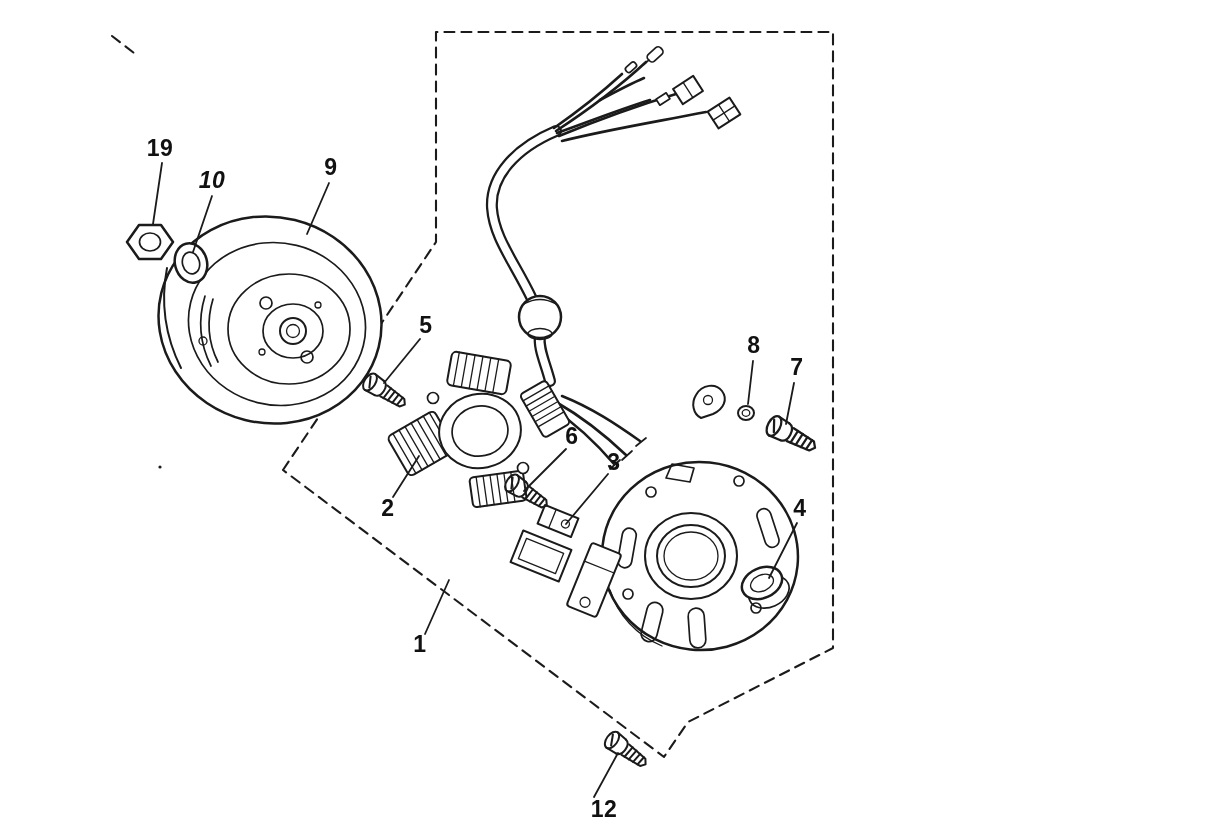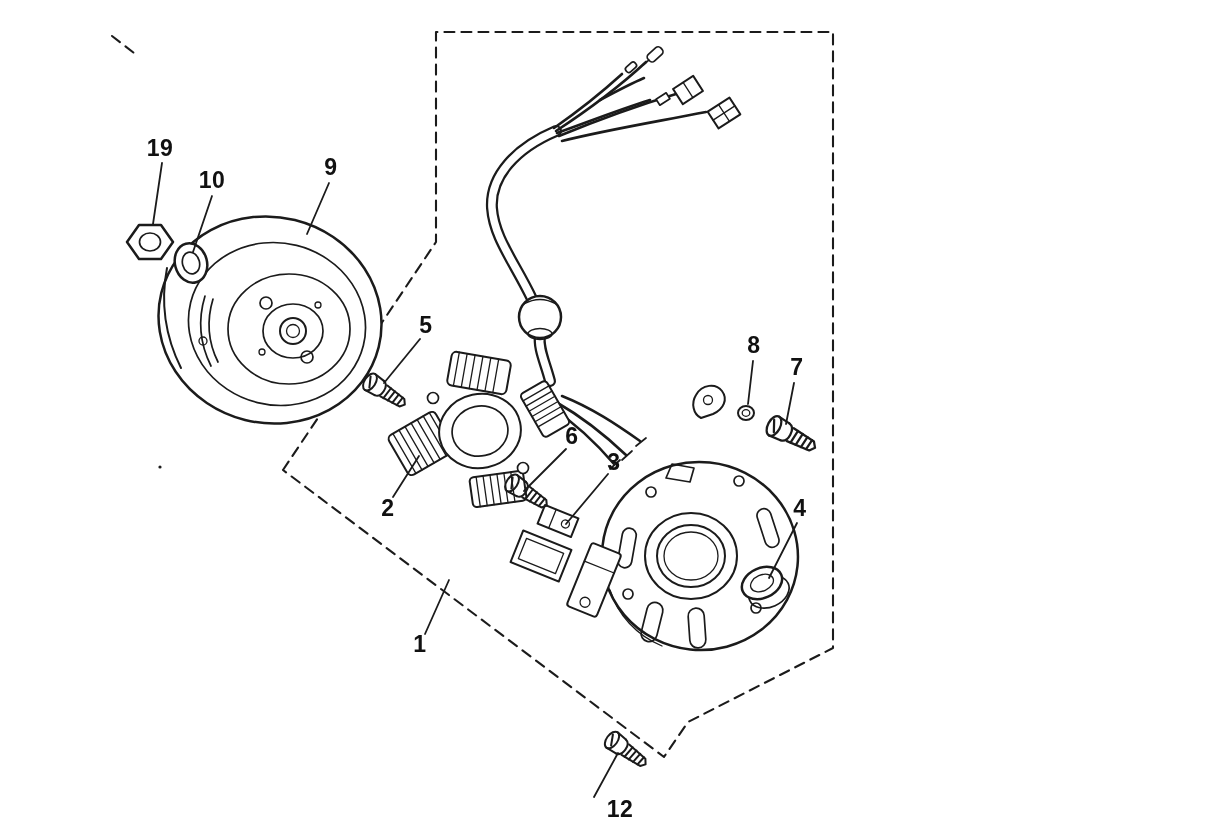--- a/index.html
+++ b/index.html
@@ -231,17 +231,17 @@
 
 <div class="callout" style="left:420px;top:644px;">1</div>
 <div class="callout" style="left:388px;top:508px;">2</div>
 <div class="callout" style="left:614px;top:462px;">3</div>
 <div class="callout" style="left:800px;top:508px;">4</div>
 <div class="callout" style="left:426px;top:325px;">5</div>
 <div class="callout" style="left:572px;top:436px;">6</div>
 <div class="callout" style="left:797px;top:367px;">7</div>
 <div class="callout" style="left:754px;top:345px;">8</div>
 <div class="callout" style="left:331px;top:167px;">9</div>
-<div class="callout" style="left:212px;top:180px;">10</div>
+<div class="callout" style="left:212px;top:180px;font-style:italic;">10</div>
 <div class="callout" style="left:160px;top:148px;">19</div>
-<div class="callout" style="left:620px;top:809px;text-align:center;">12</div>
+<div class="callout" style="left:604px;top:809px;text-align:center;">12</div>
 
 </div>
 
 </body></html>

